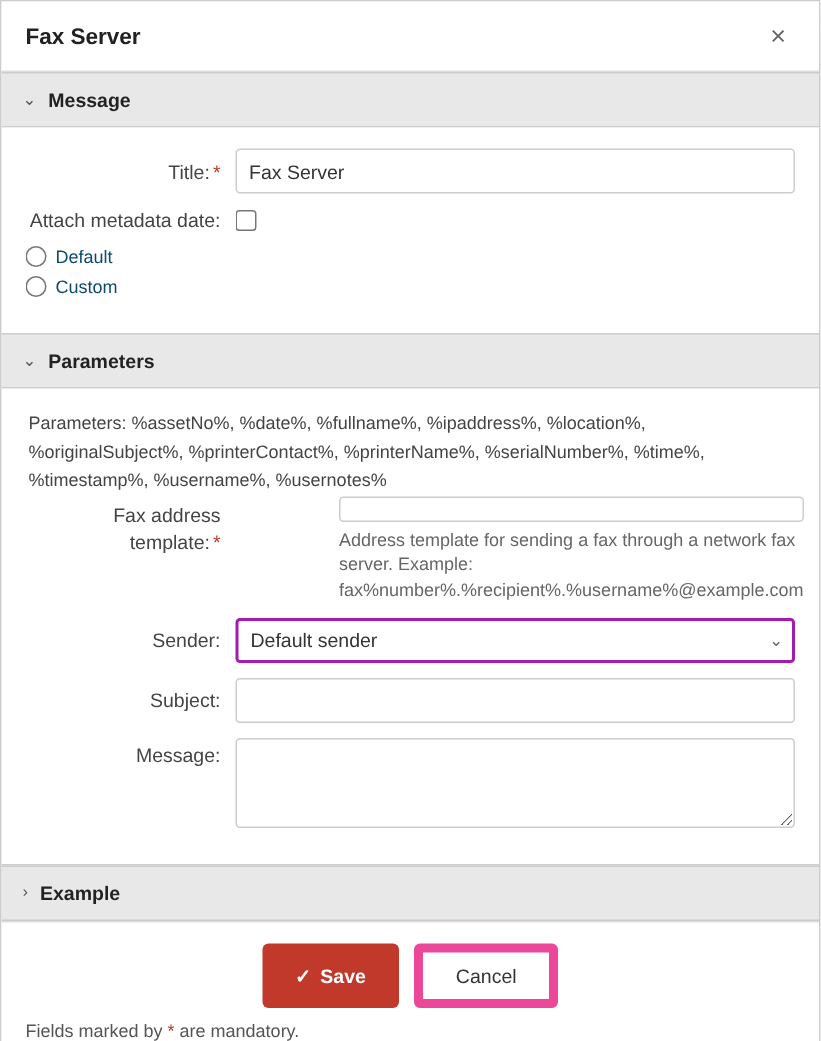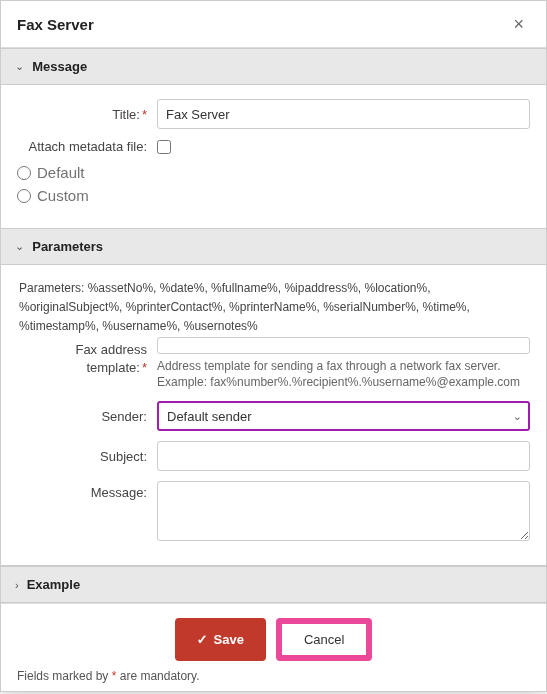--- a/index.html
+++ b/index.html
@@ -122,49 +122,51 @@
       display: flex;
       align-items: center;
       gap: 6px;
     }
     input[type="radio"] {
       width: 14px;
       height: 14px;
       cursor: pointer;
     }
     .radio-label-text {
-      font-size: 15px;
-      color: #737373;
+      font-size: 12px;
+      color: #0c4a6e;
     }
     .params-text {
       font-size: 12px;
       color: #444;
       line-height: 1.6;
       padding: 0 2px;
     }
     .fax-address-row {
       display: flex;
       align-items: flex-start;
       margin-bottom: 10px;
+      gap: 25px;
     }
     .fax-address-label {
       text-align: right;
       min-width: 140px;
       padding-right: 10px;
       padding-top: 4px;
       color: #444;
       font-size: 13px;
       flex-shrink: 0;
       line-height: 1.4;
     }
     .fax-address-right {
       flex: 1;
       display: flex;
       flex-direction: column;
       gap: 4px;
+      margin-left: 44px;
     }
     .hint-text {
       font-size: 12px;
       color: #666;
       line-height: 1.4;
     }
     .select-wrapper {
       flex: 1;
       position: relative;
     }
@@ -269,21 +271,21 @@
     <div class="section-content">
 
       <div class="form-row">
         <label class="form-label">
           <span>Title:</span><span class="required-star">*</span>
         </label>
         <input type="text" class="form-input" value="Fax Server" style="">
       </div>
 
       <div class="checkbox-row">
-        <span class="checkbox-label">Attach metadata file:</span>
+        <span class="checkbox-label">Attach metadata date:</span>
         <input type="checkbox" style="">
       </div>
 
       <div class="form-row">
         <div class="radio-group">
           <div class="radio-row">
             <input type="radio" name="filename_template" style="">
             <span class="radio-label-text">Default</span>
           </div>
           <div class="radio-row">

